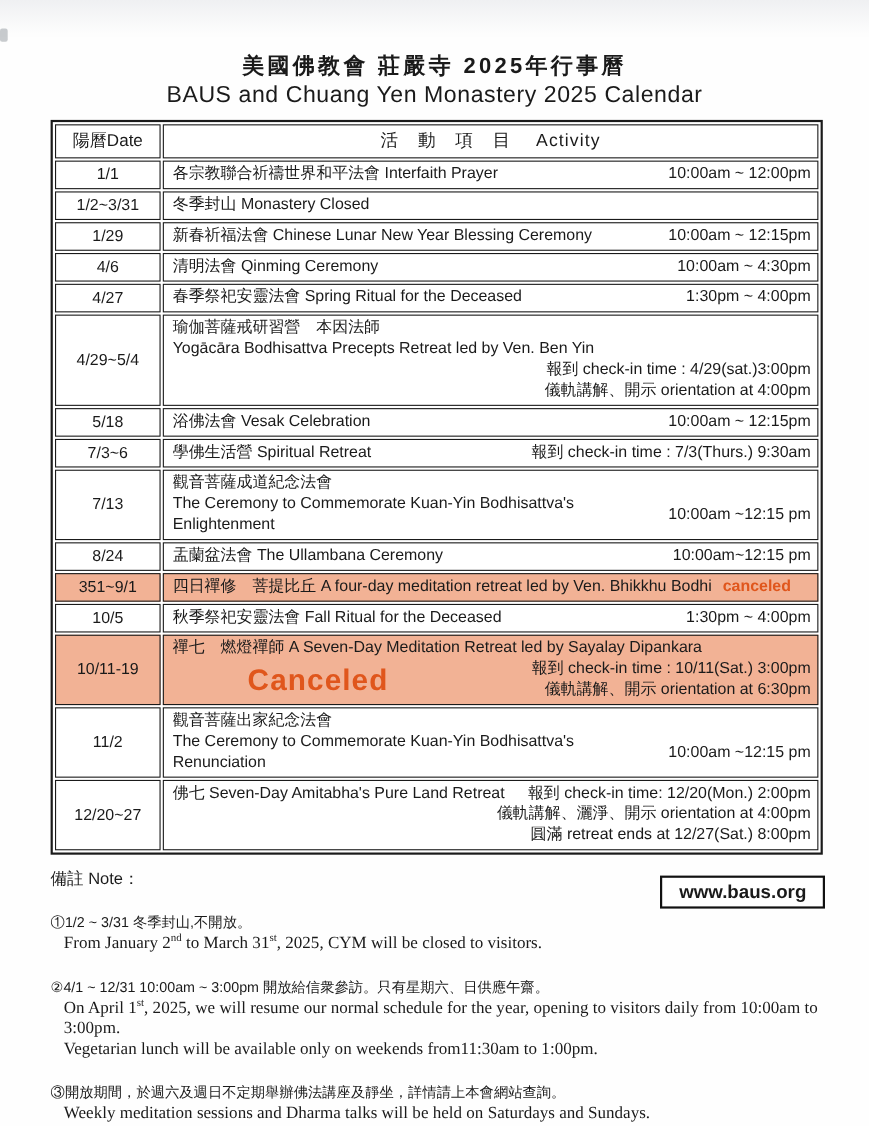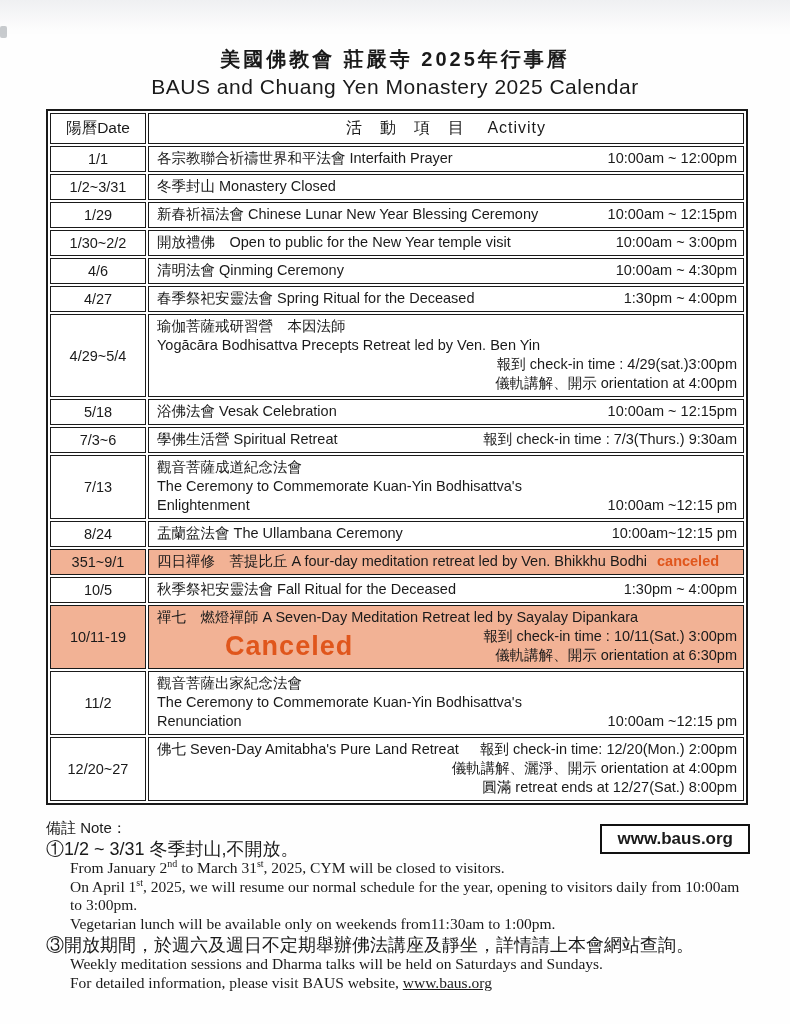--- a/index.html
+++ b/index.html
@@ -37,36 +37,36 @@
   }
   table.cal th, table.cal td{border:1px solid #1a1a1a;margin-top:36px;}
   th.c-date{width:92px;font-weight:400;font-size:15.5px;height:27px;}
   th.c-act{font-weight:400;font-size:16px;letter-spacing:1px;}
   td.date{
     text-align:center;vertical-align:middle;
     font-size:14.5px;padding:2px 1px;
   }
   td.act{padding:2px 6px 3px 8px;font-size:14.5px;line-height:19px;vertical-align:middle;}
   tr.hl td{background:var(--hl,#f2b295);}
-  .line{display:flex;align-items:flex-end;}
+  .line{display:flex;align-items:center;}
   .line .lt{white-space:pre-wrap;}
   .line .rt{margin-left:auto;white-space:nowrap;padding-left:8px;}
   .canceled-inline{color:var(--cancel,#e0561c);font-weight:bold;margin-left:10px;}
   .bigline{display:flex;align-items:center;}
   .canceled-big{
     color:var(--cancel,#e0561c);font-weight:bold;font-size:27px;
     letter-spacing:1px;margin:0 auto;padding:0 6px;
   }
   .rstack{margin-left:auto;text-align:right;white-space:nowrap;}
   .notes{position:relative;margin:13px 0 0 46px;width:702px;}
   .note-label{font-size:15px;line-height:19px;}
-  .note-zh{font-size:18px;line-height:20px;margin-top:2px;}
+  .note-zh{font-size:13px;line-height:20px;margin-top:20px;}
   .note-en{
     font-family:"Liberation Serif", serif;
-    font-size:15.5px;line-height:18.5px;margin-left:24px;
+    font-size:15.5px;line-height:18.5px;margin-left:12px;
   }
   .note-en sup{font-size:10px;line-height:0;}
   .web-box{
     position:absolute;right:-2px;top:6px;
     border:2px solid #111;padding:3px 15px;
     font-size:17px;font-weight:bold;background:#fff;
   }
   u{text-decoration:underline;}
 </style>
 </head>
@@ -106,29 +106,20 @@
         <tr>
           <td class="date">1/29</td>
           <td class="act">
             <div class="line">
               <span class="lt">新春祈福法會 Chinese Lunar New Year Blessing Ceremony</span>
               <span class="rt">10:00am ~ 12:15pm</span>
             </div>
           </td>
         </tr>
         <tr>
-          <td class="date">1/30~2/2</td>
-          <td class="act">
-            <div class="line">
-              <span class="lt">開放禮佛　Open to public for the New Year temple visit</span>
-              <span class="rt">10:00am ~ 3:00pm</span>
-            </div>
-          </td>
-        </tr>
-        <tr>
           <td class="date">4/6</td>
           <td class="act">
             <div class="line">
               <span class="lt">清明法會 Qinming Ceremony</span>
               <span class="rt">10:00am ~ 4:30pm</span>
             </div>
           </td>
         </tr>
         <tr>
           <td class="date">4/27</td>
@@ -256,20 +247,21 @@
           </td>
         </tr>
       </tbody>
   </table>
 
   <div class="notes">
     <div class="note-label">備註 Note：</div>
     <div id="note-items">
         <div class="note-zh">①1/2 ~ 3/31 冬季封山,不開放。</div>
         <div class="note-en">From January 2<sup>nd</sup> to March 31<sup>st</sup>, 2025, CYM will be closed to visitors.</div>
+        <div class="note-zh">②4/1 ~ 12/31 10:00am ~ 3:00pm 開放給信衆參訪。只有星期六、日供應午齋。</div>
         <div class="note-en">On April 1<sup>st</sup>, 2025, we will resume our normal schedule for the year, opening to visitors daily from 10:00am to 3:00pm.</div>
         <div class="note-en">Vegetarian lunch will be available only on weekends from11:30am to 1:00pm.</div>
         <div class="note-zh">③開放期間，於週六及週日不定期舉辦佛法講座及靜坐，詳情請上本會網站查詢。</div>
         <div class="note-en">Weekly meditation sessions and Dharma talks will be held on Saturdays and Sundays.</div>
         <div class="note-en">For detailed information, please visit BAUS website, <u>www.baus.org</u></div>
       </div>
     <div class="web-box">
       <span>www.baus.org</span>
     </div>
   </div>

